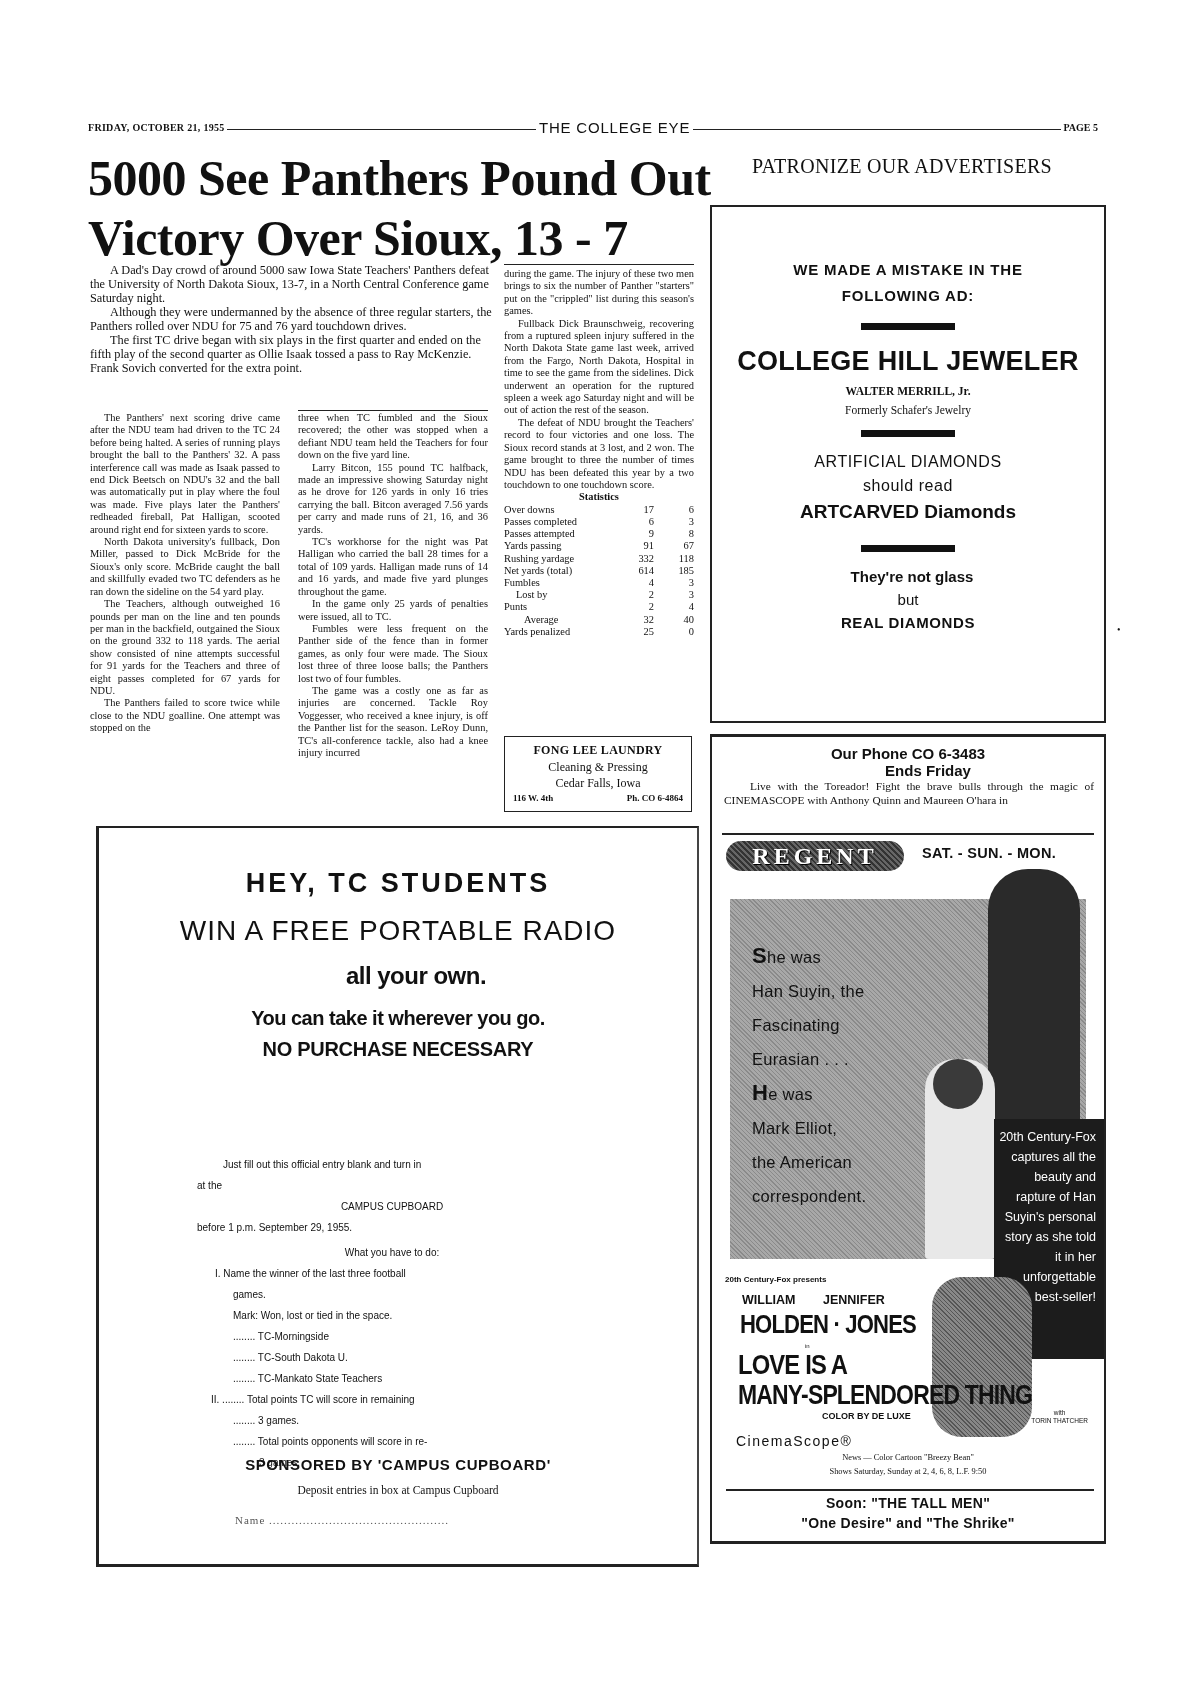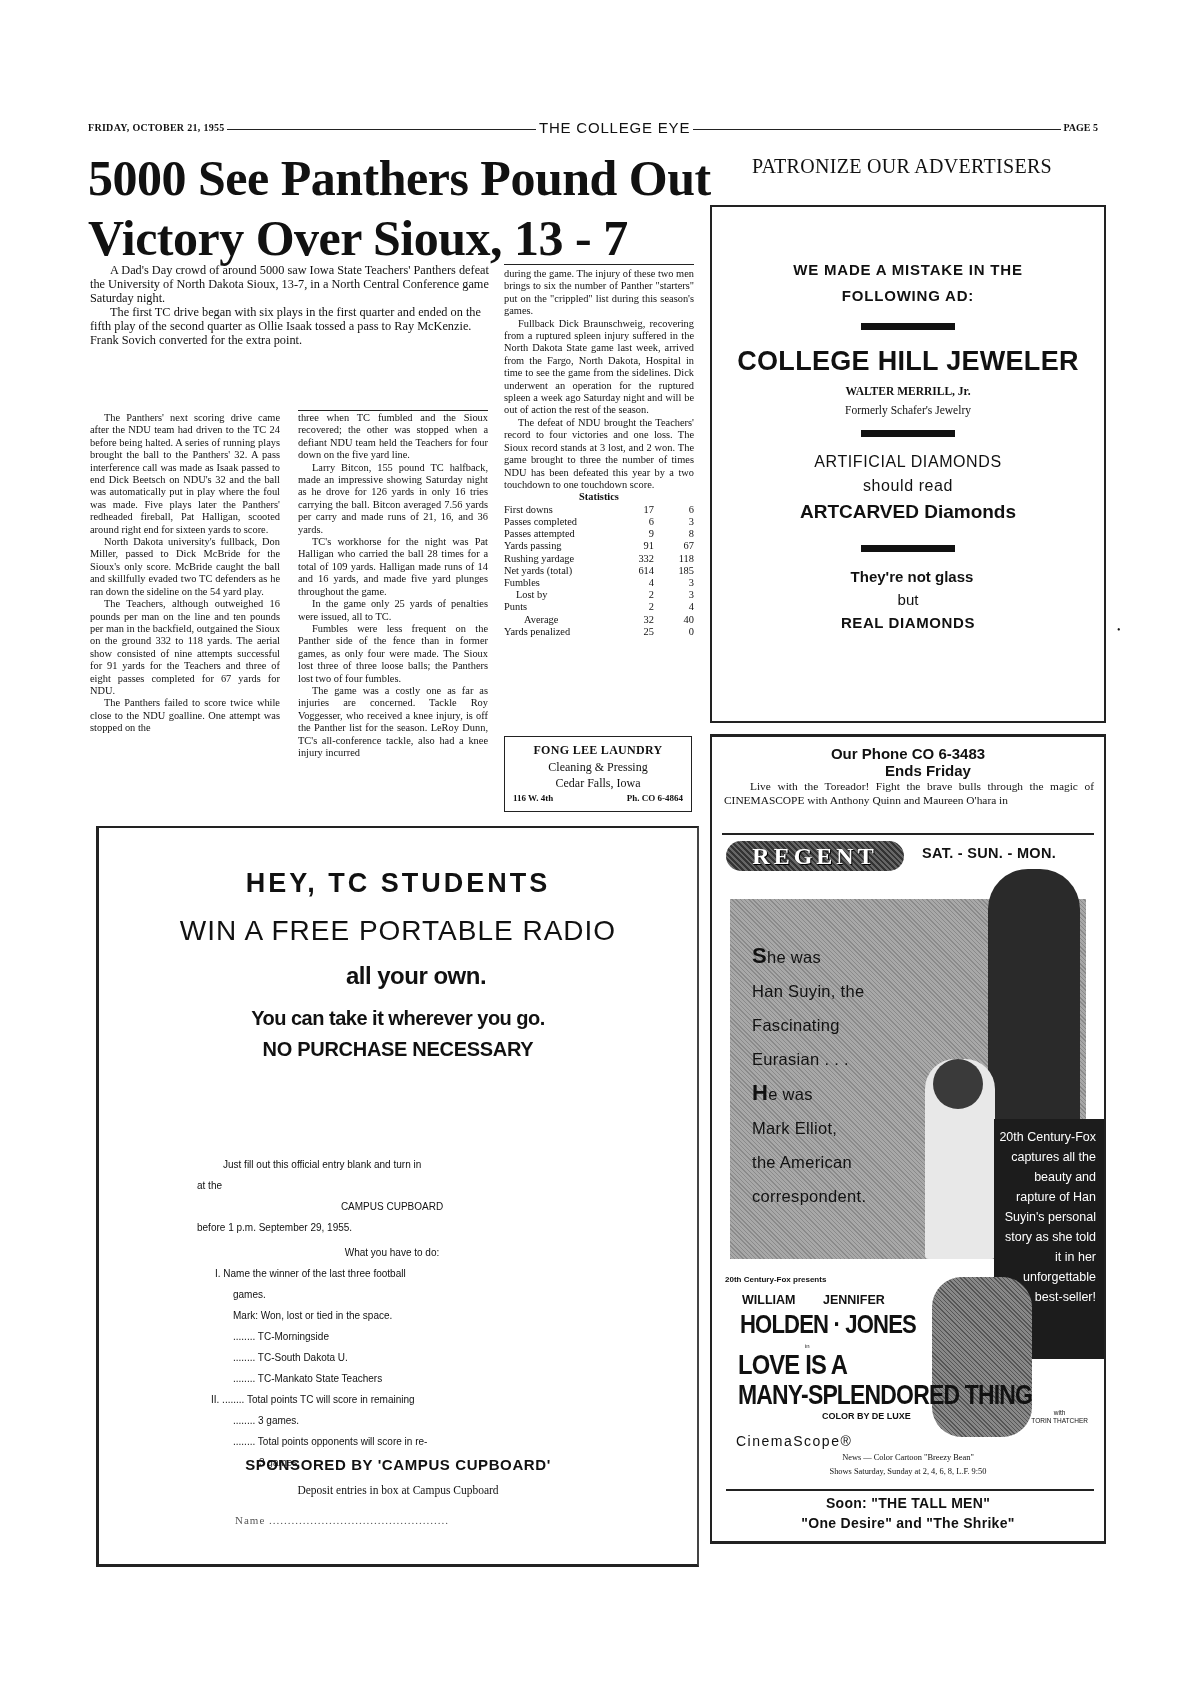--- a/index.html
+++ b/index.html
@@ -120,20 +120,21 @@
   <span class="mh-page serif">PAGE 5</span>
 </div>
 
 <div class="headline serif">
   <div>5000 See Panthers Pound Out</div>
   <div>Victory Over Sioux, 13 - 7</div>
 </div>
 
 <div class="lead serif">
   <p>A Dad's Day crowd of around 5000 saw Iowa State Teachers' Panthers defeat the University of North Dakota Sioux, 13-7, in a North Central Conference game Saturday night.</p>
+  <p>Although they were undermanned by the absence of three regular starters, the Panthers rolled over NDU for 75 and 76 yard touchdown drives.</p>
   <p>The first TC drive began with six plays in the first quarter and ended on the fifth play of the second quarter as Ollie Isaak tossed a pass to Ray McKenzie. Frank Sovich converted for the extra point.</p>
 </div>
 
 <div class="col col1 body-text serif">
   <p>The Panthers' next scoring drive came after the NDU team had driven to the TC 24 before being halted. A series of running plays brought the ball to the Panthers' 32. A pass interference call was made as Isaak passed to end Dick Beetsch on NDU's 32 and the ball was automatically put in play where the foul was made. Five plays later the Panthers' redheaded fireball, Pat Halligan, scooted around right end for sixteen yards to score.</p>
   <p>North Dakota university's fullback, Don Miller, passed to Dick McBride for the Sioux's only score. McBride caught the ball and skillfully evaded two TC defenders as he ran down the sideline on the 54 yard play.</p>
   <p>The Teachers, although outweighed 16 pounds per man on the line and ten pounds per man in the backfield, outgained the Sioux on the ground 332 to 118 yards. The aerial show consisted of nine attempts successful for 91 yards for the Teachers and three of eight passes completed for 67 yards for NDU.</p>
   <p>The Panthers failed to score twice while close to the NDU goalline. One attempt was stopped on the</p>
 </div>
 
@@ -149,21 +150,21 @@
 
 <div class="col3-rule"></div>
 <div class="col col3 body-text serif">
   <p style="text-indent:0">during the game. The injury of these two men brings to six the number of Panther "starters" put on the "crippled" list during this season's games.</p>
   <p>Fullback Dick Braunschweig, recovering from a ruptured spleen injury suffered in the North Dakota State game last week, arrived from the Fargo, North Dakota, Hospital in time to see the game from the sidelines. Dick underwent an operation for the ruptured spleen a week ago Saturday night and will be out of action the rest of the season.</p>
   <p>The defeat of NDU brought the Teachers' record to four victories and one loss. The Sioux record stands at 3 lost, and 2 won. The game brought to three the number of times NDU has been defeated this year by a two touchdown to one touchdown score.</p>
   <div class="stats-title">Statistics</div>
   <table class="stats">
     <tbody id="stats-body">
         <tr>
-          <td class="">First downs</td>
+          <td class="">Over downs</td>
           <td class="n">17</td>
           <td class="n">6</td>
         </tr>
         <tr>
           <td class="">Passes completed</td>
           <td class="n">6</td>
           <td class="n">3</td>
         </tr>
         <tr>
           <td class="">Passes attempted</td>

